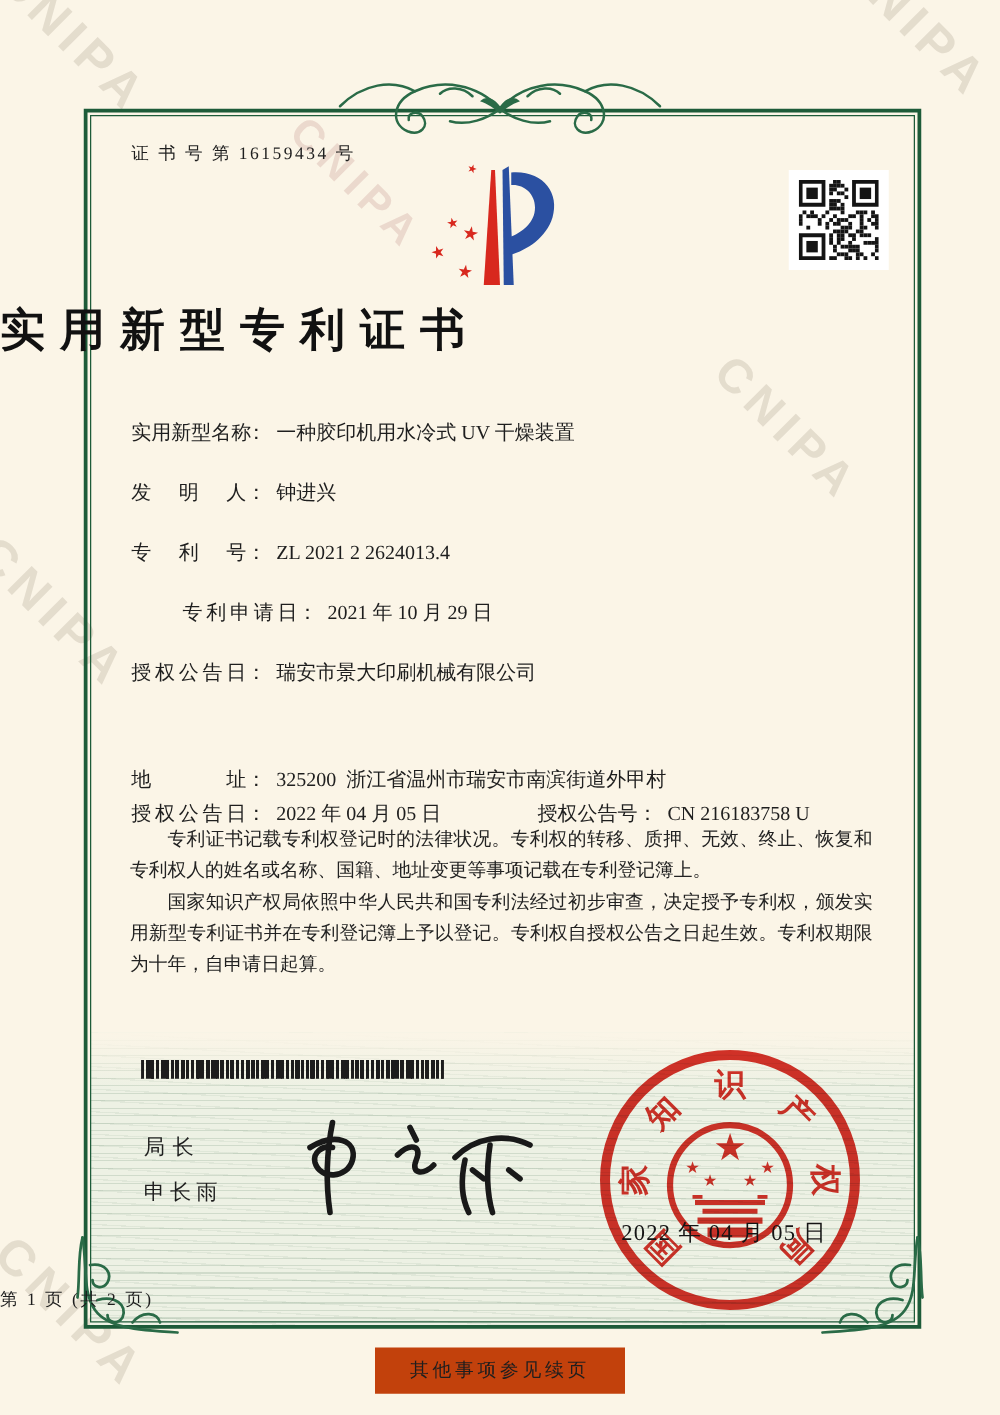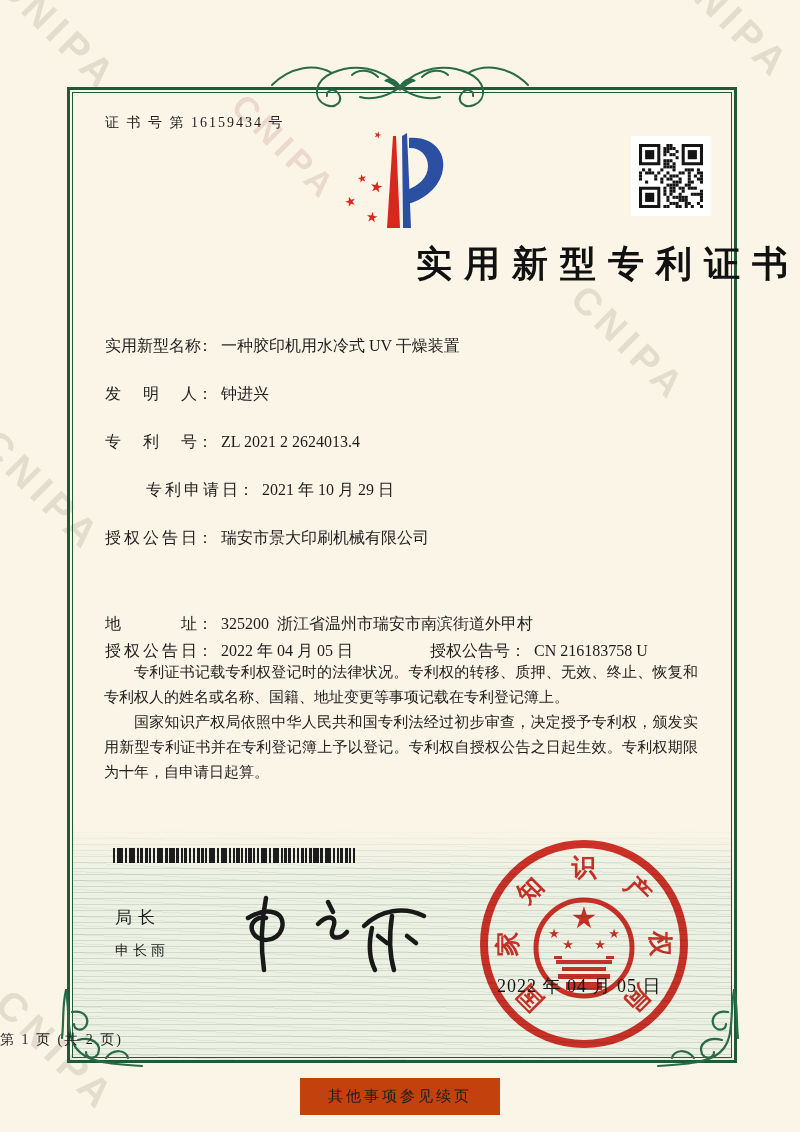--- a/index.html
+++ b/index.html
@@ -26,21 +26,21 @@
       #edf1e4; }
   .lower-panel::before { content:""; position:absolute; left:0; top:0; width:100%; height:46px;
       background:linear-gradient(#fbf5e7, rgba(251,245,231,0)); }
 
   .cert-no { position:absolute; left:105px; top:114px; font-size:14px; letter-spacing:2px; }
 
   .logo { position:absolute; left:330px; top:116px; width:132px; height:122px; }
   .qr-box { position:absolute; left:631px; top:136px; width:80px; height:80px; background:#ffffff;
             display:flex; align-items:center; justify-content:center; }
 
-  .title { position:absolute; left:0; top:240px; width:800px; text-align:right;
+  .title { position:absolute; left:0; top:240px; width:800px; text-align:left;
            font-size:36px; font-weight:700; letter-spacing:12px; color:#111; }
 
   .fields { position:absolute; left:105px; top:336px; width:600px; font-size:16px; }
   .frow { position:absolute; left:0; white-space:nowrap; }
   .frow .label { display:inline-block; width:92px; text-align:justify; text-align-last:justify; vertical-align:top; }
   .frow .colon { display:inline-block; margin-right:8px; }
   .frow .value { white-space:pre; }
   .frow.r0 { top:0; }   .frow.r1 { top:48px; } .frow.r2 { top:96px; }
   .frow.r3 { top:144px;margin-left:41px; } .frow.r4 { top:192px; } .frow.r5 { top:240px;margin-top:38px; } .frow.r6 { top:305px;font-family:Liberation Serif, serif; }
   .frow .pair2 { position:absolute; left:325px; top:0; white-space:nowrap; }
@@ -50,21 +50,21 @@
            font-size:15px; line-height:25px; text-align:justify; color:#222; }
   .paras p { text-indent:2em; }
 
   .barcode { position:absolute; left:113px; top:848px; width:242px; height:15px;
     background-image:
       repeating-linear-gradient(90deg,#1c1c1c 0 2px,rgba(0,0,0,0) 2px 4px),
       repeating-linear-gradient(90deg,#1c1c1c 0 1px,rgba(0,0,0,0) 1px 9px),
       repeating-linear-gradient(90deg,rgba(0,0,0,0) 0 6px,#1c1c1c 6px 9px,rgba(0,0,0,0) 9px 13px); }
 
   .director-title { position:absolute; left:115px; top:906px; font-size:17px; letter-spacing:6px; }
-  .director-name  { position:absolute; left:115px; top:942px; font-size:14px; letter-spacing:4px; }
+  .director-name  { position:absolute; left:115px; top:942px; font-size:17px; letter-spacing:4px; }
   .signature { position:absolute; left:232px; top:888px; width:210px; height:95px; }
 
   .seal { position:absolute; left:476px; top:836px; width:216px; height:216px;
           mix-blend-mode:multiply; opacity:0.95; }
   .seal-date { position:absolute; left:497px; top:974px; font-size:18px; letter-spacing:1px; color:#141414; white-space:pre; }
 
   .page-info { position:absolute; left:0; top:1031px; width:800px; font-size:14px; letter-spacing:2px; }
 
   .cont-note { position:absolute; left:50%; transform:translateX(-50%); top:1078px;
                background:#c2410c; padding:9px 28px; font-size:15px; letter-spacing:3px; }

